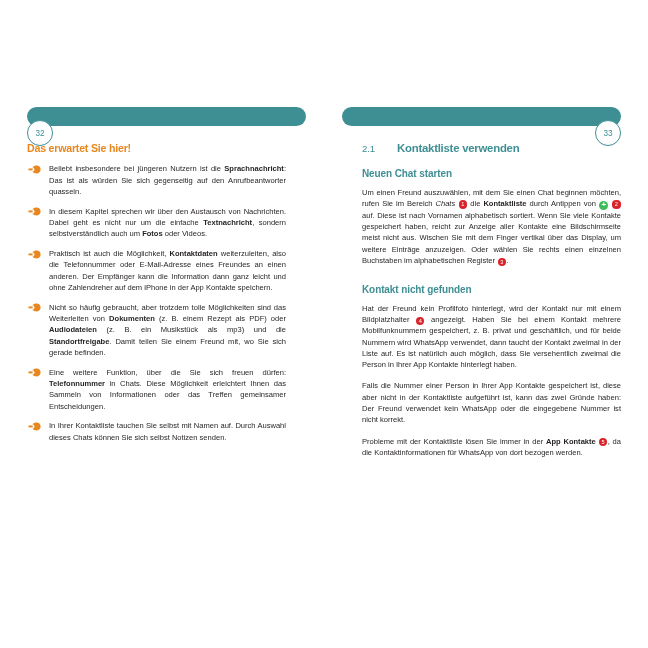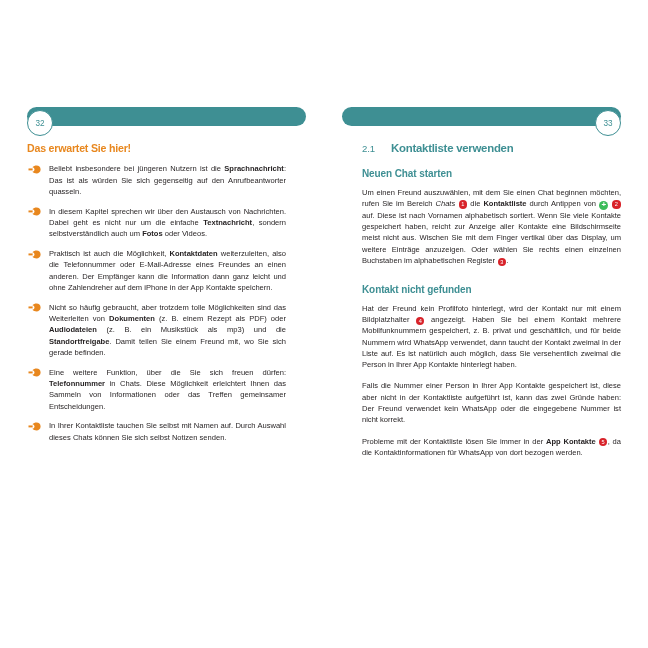--- a/index.html
+++ b/index.html
@@ -54,21 +54,21 @@
   .header-title {
     font-size: 7.6px;
     color: #ffffff;
     letter-spacing: 0.15px;
     font-family: "Liberation Sans", sans-serif;
     white-space: nowrap;
     margin-top: 48px;
   }
   .page-num {
     position: absolute;
-    top: 110px;
+    top: 120px;
     width: 26px;
     height: 26px;
     border-radius: 50%;
     background: #ffffff;
     border: 1.6px solid #3e8f93;
     display: flex;
     align-items: center;
     justify-content: center;
     font-size: 8.2px;
     color: #3e8f93;
@@ -93,21 +93,21 @@
     color: #e8871e;
     font-weight: bold;
     font-size: 10.6px;
     letter-spacing: -0.2px;
     margin: 0 0 9px 0;
     font-family: "Liberation Sans", sans-serif;
   }
   .section-head {
     display: flex;
     align-items: baseline;
-    gap: 16px;
+    gap: 22px;
     margin: 0 0 14px 0;
     color: #3e8f93;
   }
   .section-num {
     font-size: 9.6px;
     font-weight: normal;
     letter-spacing: -0.1px;
   }
   .section-title {
     font-size: 11.4px;

